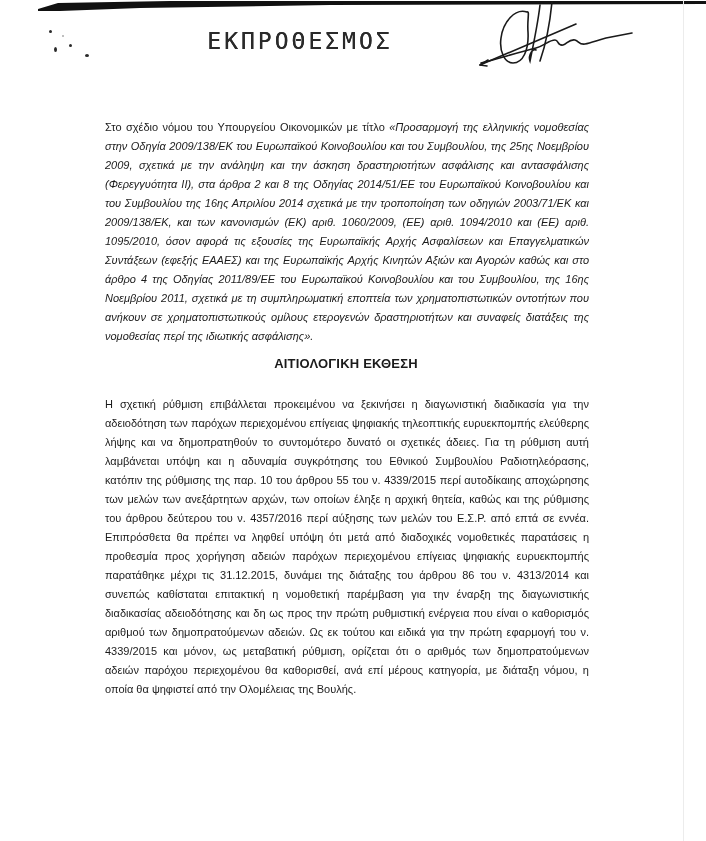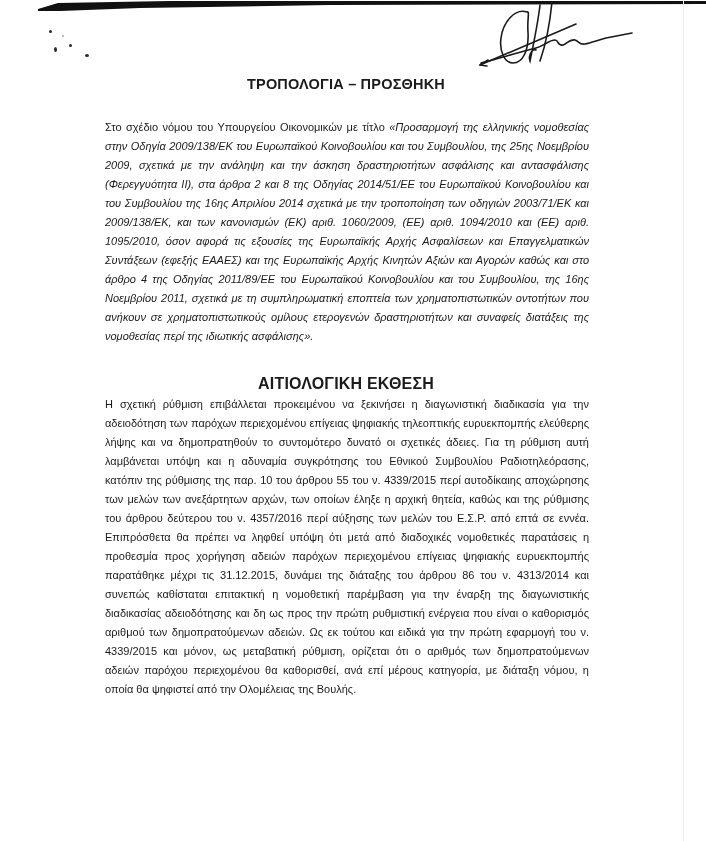--- a/index.html
+++ b/index.html
@@ -35,22 +35,22 @@
     letter-spacing:0.2px;
   }
   .para{
     position:absolute;left:105px;width:484px;
     font-size:11px;line-height:19px;
     text-align:justify;
   }
   .para-1{top:107px;}
   .quoted{font-style:italic;}
   .h-explanatory{
-    position:absolute;left:105px;top:375px;width:482px;
-    text-align:center;font-weight:bold;font-size:16px;
+    position:absolute;left:105px;top:356px;width:482px;
+    text-align:center;font-weight:bold;font-size:13px;
     letter-spacing:0.2px;
   }
   .para-2{top:384px;}
 </style>
 </head>
 <body>
 
 <div class="page">
 
   <svg class="top-bar" viewBox="0 0 706 14" preserveAspectRatio="none">
@@ -58,33 +58,33 @@
   </svg>
 
   <div class="edge-line"></div>
 
   <div class="speck" style="left:49px;top:30px;width:3px;height:3px;"></div>
   <div class="speck" style="left:62px;top:35px;width:2px;height:2px;opacity:.4;"></div>
   <div class="speck" style="left:54px;top:47px;width:3px;height:5px;"></div>
   <div class="speck" style="left:69px;top:44px;width:3px;height:3px;"></div>
   <div class="speck" style="left:85px;top:54px;width:4px;height:3px;"></div>
 
+  <div class="stamp">ΕΚΠΡΟΘΕΣΜΟΣ</div>
 
   <svg class="signature" viewBox="0 0 172 72">
     <g fill="none" stroke="#1a1a1a" stroke-width="1.6" stroke-linecap="round">
       <path d="M 49,12 C 37,8 25,22 23,38 C 21,52 27,63 35,63 C 45,63 51,50 50,32 C 49,19 52,11 49,12"></path>
       <path d="M 62,5 C 60,22 56,42 52,61 C 50,55 55,48 58,50"></path>
       <path d="M 74,2 C 72,22 68,44 62,61"></path>
       <path d="M 3,63 C 22,58 42,52 58,48 C 66,46 71,40 77,40 C 81,40 79,46 85,45 C 89,44 91,39 97,40 C 101,41 101,45 107,44 C 113,43 120,40 128,38 L 154,33"></path>
       <path d="M 2,65 L 98,24"></path>
       <path d="M 2,65 L 10,60 M 2,65 L 9,66"></path>
     </g>
   </svg>
 
-  <div class="h-amendment">ΤΡΟΠΟΛΟΓΙΑ – ΠΡΟΣΘΗΚΗ</div>
 
   <p class="para para-1"><span>Στο σχέδιο νόμου του Υπουργείου Οικονομικών με τίτλο </span><span class="quoted">«Προσαρμογή της ελληνικής νομοθεσίας στην Οδηγία 2009/138/ΕΚ του Ευρωπαϊκού Κοινοβουλίου και του Συμβουλίου, της 25ης Νοεμβρίου 2009, σχετικά με την ανάληψη και την άσκηση δραστηριοτήτων ασφάλισης και αντασφάλισης (Φερεγγυότητα ΙΙ), στα άρθρα 2 και 8 της Οδηγίας 2014/51/ΕΕ του Ευρωπαϊκού Κοινοβουλίου και του Συμβουλίου της 16ης Απριλίου 2014 σχετικά με την τροποποίηση των οδηγιών 2003/71/ΕΚ και 2009/138/ΕΚ, και των κανονισμών (ΕΚ) αριθ. 1060/2009, (ΕΕ) αριθ. 1094/2010 και (ΕΕ) αριθ. 1095/2010, όσον αφορά τις εξουσίες της Ευρωπαϊκής Αρχής Ασφαλίσεων και Επαγγελματικών Συντάξεων (εφεξής ΕΑΑΕΣ) και της Ευρωπαϊκής Αρχής Κινητών Αξιών και Αγορών καθώς και στο άρθρο 4 της Οδηγίας 2011/89/ΕΕ του Ευρωπαϊκού Κοινοβουλίου και του Συμβουλίου, της 16ης Νοεμβρίου 2011, σχετικά με τη συμπληρωματική εποπτεία των χρηματοπιστωτικών οντοτήτων που ανήκουν σε χρηματοπιστωτικούς ομίλους ετερογενών δραστηριοτήτων και συναφείς διατάξεις της νομοθεσίας περί της ιδιωτικής ασφάλισης».</span></p>
 
   <div class="h-explanatory">ΑΙΤΙΟΛΟΓΙΚΗ ΕΚΘΕΣΗ</div>
 
   <p class="para para-2">Η σχετική ρύθμιση επιβάλλεται προκειμένου να ξεκινήσει η διαγωνιστική διαδικασία για την αδειοδότηση των παρόχων περιεχομένου επίγειας ψηφιακής τηλεοπτικής ευρυεκπομπής ελεύθερης λήψης και να δημοπρατηθούν το συντομότερο δυνατό οι σχετικές άδειες. Για τη ρύθμιση αυτή λαμβάνεται υπόψη και η αδυναμία συγκρότησης του Εθνικού Συμβουλίου Ραδιοτηλεόρασης, κατόπιν της ρύθμισης της παρ. 10 του άρθρου 55 του ν. 4339/2015 περί αυτοδίκαιης αποχώρησης των μελών των ανεξάρτητων αρχών, των οποίων έληξε η αρχική θητεία, καθώς και της ρύθμισης του άρθρου δεύτερου του ν. 4357/2016 περί αύξησης των μελών του Ε.Σ.Ρ. από επτά σε εννέα. Επιπρόσθετα θα πρέπει να ληφθεί υπόψη ότι μετά από διαδοχικές νομοθετικές παρατάσεις η προθεσμία προς χορήγηση αδειών παρόχων περιεχομένου επίγειας ψηφιακής ευρυεκπομπής παρατάθηκε μέχρι τις 31.12.2015, δυνάμει της διάταξης του άρθρου 86 του ν. 4313/2014 και συνεπώς καθίσταται επιτακτική η νομοθετική παρέμβαση για την έναρξη της διαγωνιστικής διαδικασίας αδειοδότησης και δη ως προς την πρώτη ρυθμιστική ενέργεια που είναι ο καθορισμός αριθμού των δημοπρατούμενων αδειών. Ως εκ τούτου και ειδικά για την πρώτη εφαρμογή του ν. 4339/2015 και μόνον, ως μεταβατική ρύθμιση, ορίζεται ότι ο αριθμός των δημοπρατούμενων αδειών παρόχου περιεχομένου θα καθορισθεί, ανά επί μέρους κατηγορία, με διάταξη νόμου, η οποία θα ψηφιστεί από την Ολομέλειας της Βουλής.</p>
 
 </div>
 
 </body></html>

